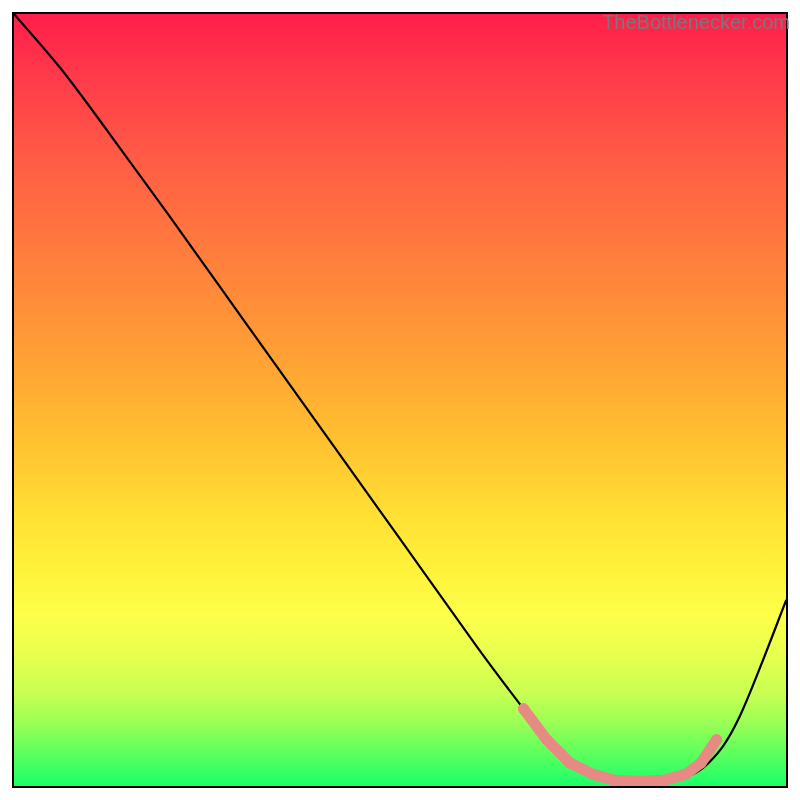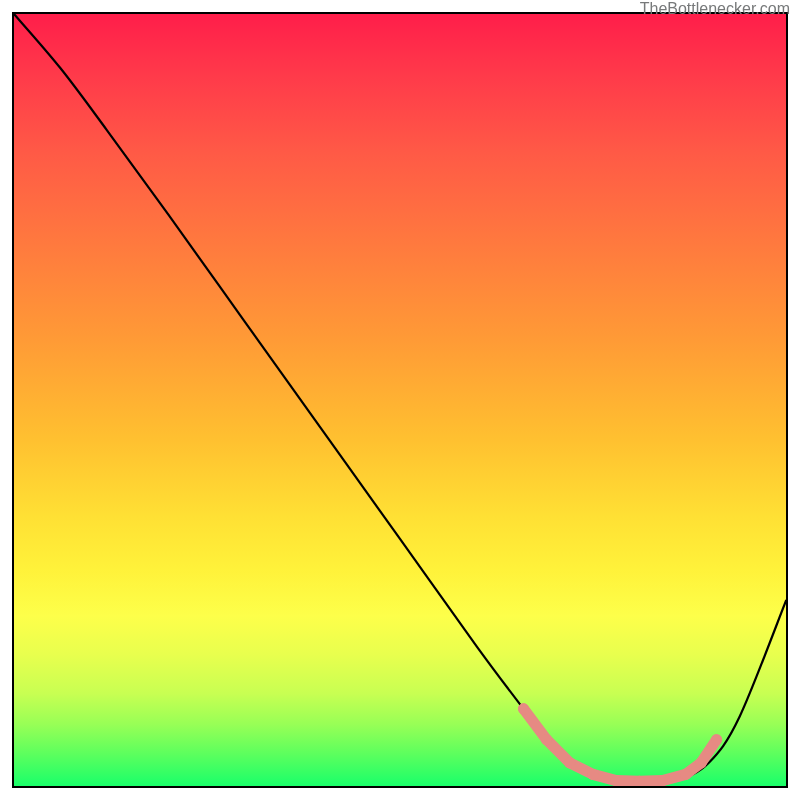--- a/index.html
+++ b/index.html
@@ -53,24 +53,24 @@
     position: absolute;
     left: 14px;
     top: 14px;
     width: 772px;
     height: 772px;
     z-index: 2;
     pointer-events: none;
   }
   .watermark {
     position: absolute;
-    top: 0px;
+    top: 11px;
     right: 10px;
     font-family: Arial, Helvetica, sans-serif;
-    font-size: 16px;
+    font-size: 20px;
     color: #77797a;
     z-index: 4;
   }
 </style>
 </head>
 <body>
 
 <div class="chart-container">
   <div class="gradient-bg"></div>
 

